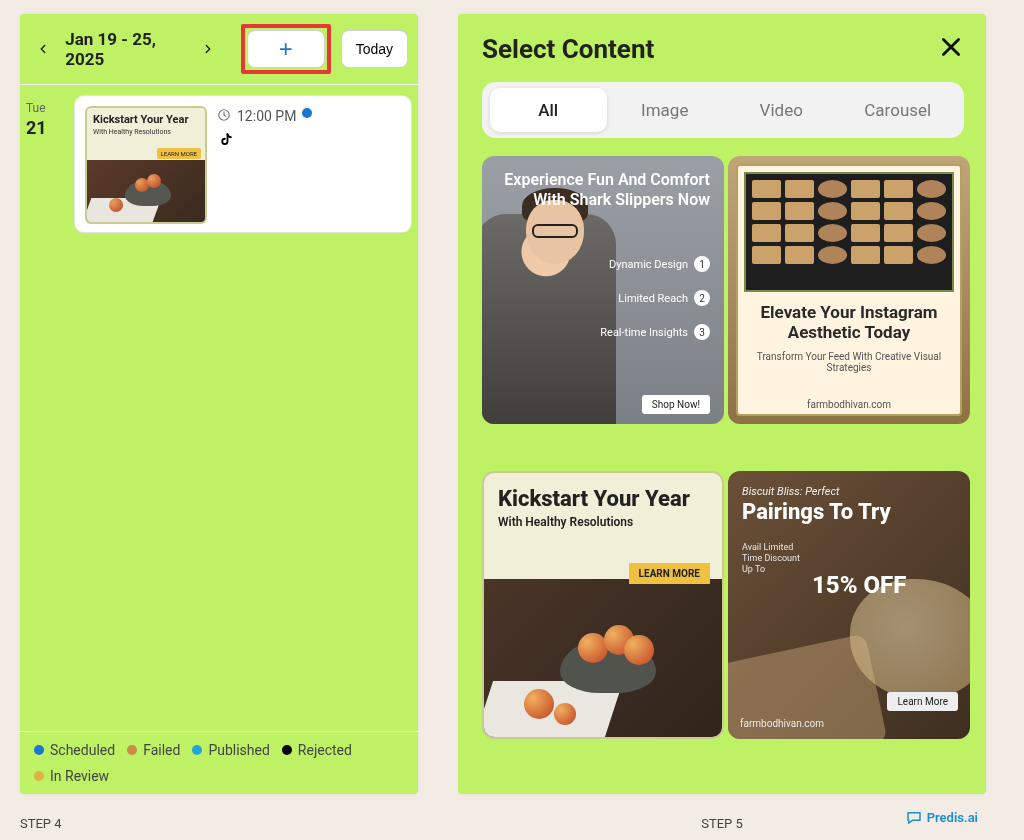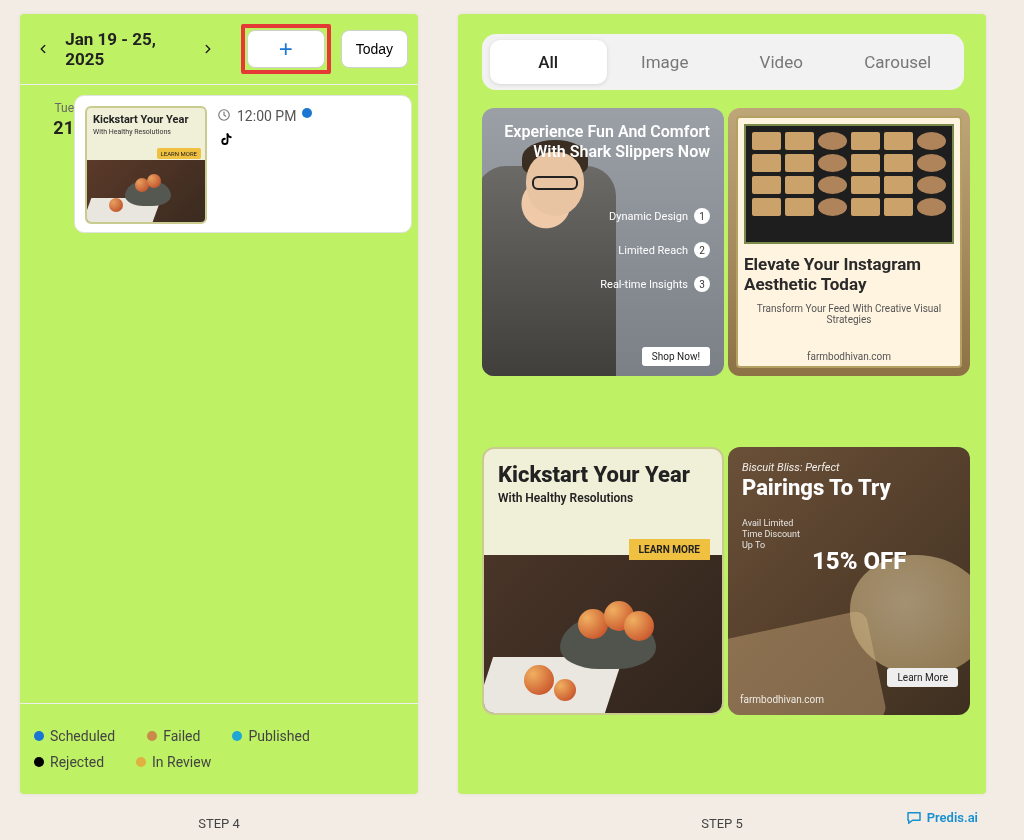--- a/index.html
+++ b/index.html
@@ -61,21 +61,21 @@
   .today-btn {
     height: 38px; padding: 0 14px;
     border: 1px solid #d0d0d0;
     border-radius: 8px;
     background: #fff;
     font-size: 14px;
     cursor: pointer;
   }
 
   .lbody { flex: 1; display: flex; padding: 10px 6px; }
-  .day-col { width: 48px; text-align: right; padding-top: 6px; }
+  .day-col { width: 48px; text-align: left; padding-top: 6px; }
   .day-name { font-size: 12px; color: #666; }
   .day-num { font-size: 18px; font-weight: 700; margin-top: 2px; }
   .event-card {
     flex: 1;
     border: 1px solid #e2e2e2;
     border-radius: 10px;
     padding: 10px;
     display: flex;
     gap: 10px;
     height: 138px;
@@ -98,24 +98,24 @@
   .thumb .t-cloth { position:absolute; bottom:0; left:0; width:70px; height:24px; background:#e8e6df; transform: skewX(-20deg); }
 
   .event-meta { display: flex; flex-direction: column; gap: 8px; padding-top: 2px;}
   .time-row { display: flex; gap: 6px; font-size: 14px; color: #555; }
   .time-row .clock { width:14px;height:14px;}
   .dot-blue { width:10px;height:10px;border-radius:50%; background:#1976d2; display:inline-block;}
   .tiktok { width:18px;height:18px; }
 
   .legend {
     border-top: 1px solid #eee;
-    padding: 24px 14px;
+    padding: 10px 14px;
     font-size: 14px;
     color: #444;
-    display: flex; flex-wrap: wrap; gap: 10px 32px;
+    display: flex; flex-wrap: wrap; gap: 10px 12px;
   }
   .leg-item { display: inline-flex; align-items: center; gap: 6px;}
   .leg-dot { width:10px;height:10px;border-radius:50%; display:inline-block;}
 
   
   .rhead { display: flex; align-items: center; justify-content: space-between; margin-bottom: 18px; padding-right: 14px;}
   .rtitle { font-size: 26px; font-weight: 700; }
   .close-btn { cursor: pointer; }
   .close-btn svg { width: 26px; height: 26px; }
 
@@ -179,21 +179,21 @@
   .c1 .brow { display:flex; align-items:center; justify-content:flex-end; gap:6px; margin-bottom:18px;}
   .c1 .bnum { width:16px;height:16px;border-radius:50%;background:#fff;color:#333;font-size:10px; display:inline-flex;align-items:center;justify-content:center;}
   .c1 .shop { position:absolute; bottom:10px; right:14px; background:#fff; color:#222; font-size:10px; padding:4px 10px; border-radius:3px;text-align:center;}
 
   
   .c2 { background: linear-gradient(180deg,#bfa678 0%, #8d7246 100%); color:#2a2a2a; }
   .c2 .inner { background:#fff4e0; margin:8px; border-radius:4px; height:252px; padding:6px; position:relative; border:2px solid #b4a060;}
   .c2 .art { background:#1e1e1e; height:120px; border:2px solid #7a8a4a; display:grid; grid-template-columns: repeat(6,1fr); grid-auto-rows:18px; gap:4px; padding:6px;}
   .c2 .art span { background:#caa26a; border-radius:2px; }
   .c2 .art span:nth-child(3n){ background:#b0845a; border-radius:50%; }
-  .c2 .h2 { font-size:17px; font-weight:700; margin-top:10px; line-height:1.2;}
+  .c2 .h2 { font-size:17px; font-weight:700; text-align:center; margin-top:10px; line-height:1.2;}
   .c2 .sub { font-size:10px; text-align:center; margin-top:8px; color:#555;}
   .c2 .url { position:absolute; bottom:4px; left:0; right:0; text-align:center; font-size:10px; color:#555;}
 
   
   .c3 { background:#f0efd8; color:#222; border:2px solid #c9cc8e;}
   .c3 .h3 { font-size:22px; font-weight:800; line-height:1.1; margin-bottom:4px;}
   .c3 .sub3 { font-size:12px; font-weight:600; margin-bottom:10px;}
   .c3 .lm { background:#f0c040; color:#222; font-size:10px; font-weight:700; padding:5px 10px; position:absolute; right:12px; top:90px;}
   .c3 .still { position:absolute; bottom:0; left:0; right:0; height:158px; background:linear-gradient(135deg,#4a3528,#2f241c);}
   .c3 .cloth { position:absolute; bottom:0; left:0; width:130px; height:56px; background:#e9e7e0; transform:skewX(-18deg);}
@@ -209,21 +209,21 @@
   .c4 .lm2 { position:absolute; right:12px; bottom:28px; background:#eee; color:#222; font-size:10px; padding:4px 10px; border-radius:3px;}
   .c4 .url2 { position:absolute; left:12px; bottom:10px; font-size:10px; opacity:.85;}
   .c4 .bread { position:absolute; right:-20px; bottom:40px; width:140px;height:120px; background:radial-gradient(circle at 40% 40%,#e9d8b0,#c8a86a); border-radius:46% 54% 48% 52%; opacity:.55;}
   .c4 .board { position:absolute; left:-10px; bottom:-20px; width:160px;height:110px; background:#caa979; border-radius:12px; transform:rotate(-12deg); opacity:.45;}
 
   
   .footer {
     display:flex; align-items:center; height:34px; font-size:13px; color:#444;
     padding: 0 20px;
   }
-  .footer .fleft { width:398px; text-align:center; }
+  .footer .fleft { width:398px; }
   .footer .fgap { width:40px; }
   .footer .fright { width:528px; text-align:center; position:relative;}
   .brand { position:absolute; right:8px; bottom:4px; display:flex; align-items:center; gap:4px; color:#1890d0; font-weight:600; font-size:13px;}
   .brand svg{ width:18px;height:18px;}
 </style>
 </head>
 <body>
 
 <div class="wrap">
 
@@ -302,20 +302,28 @@
           <span>Rejected</span>
         </span>
       <span class="leg-item">
           <span class="leg-dot" id="d-inreview" style="background: rgb(224, 176, 64);"></span>
           <span>In Review</span>
         </span>
     </div>
   </div>
 
   <div class="panel right">
+    <div class="rhead">
+      <div class="rtitle">Select Content</div>
+      <span class="close-btn">
+        <svg viewBox="0 0 24 24">
+            <path d="M5 5l14 14M19 5L5 19" stroke="#111" stroke-width="2.6" stroke-linecap="round"></path>
+          </svg>
+      </span>
+    </div>
 
     <div class="tabs">
       <div class="tab active">All</div>
       <div class="tab">Image</div>
       <div class="tab">Video</div>
       <div class="tab">Carousel</div>
     </div>
 
     <div class="grid">
 

